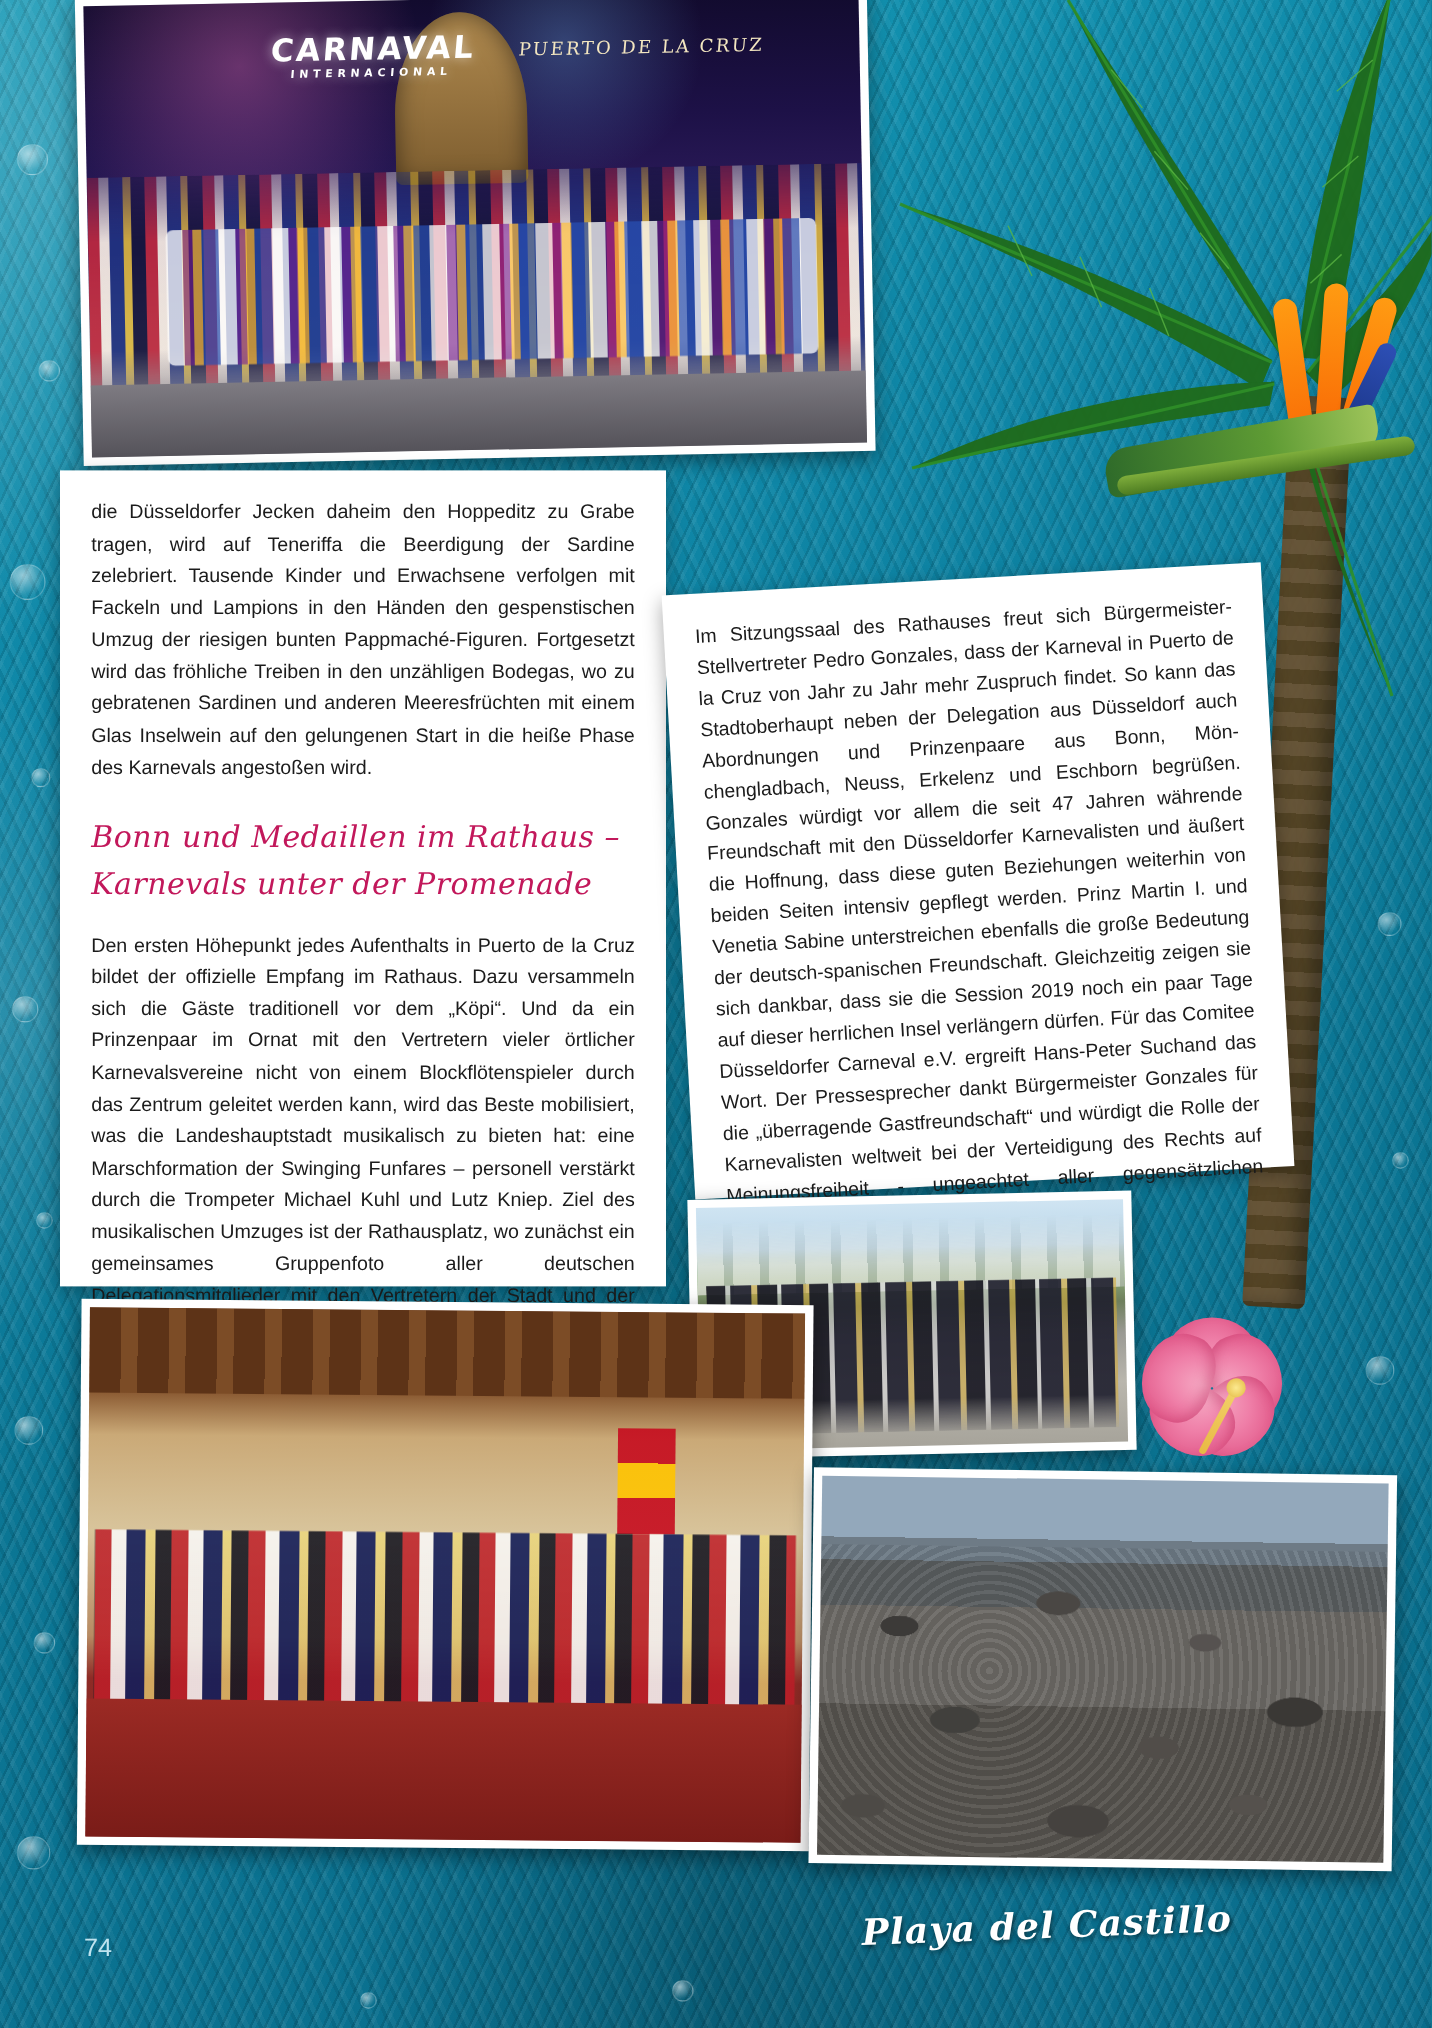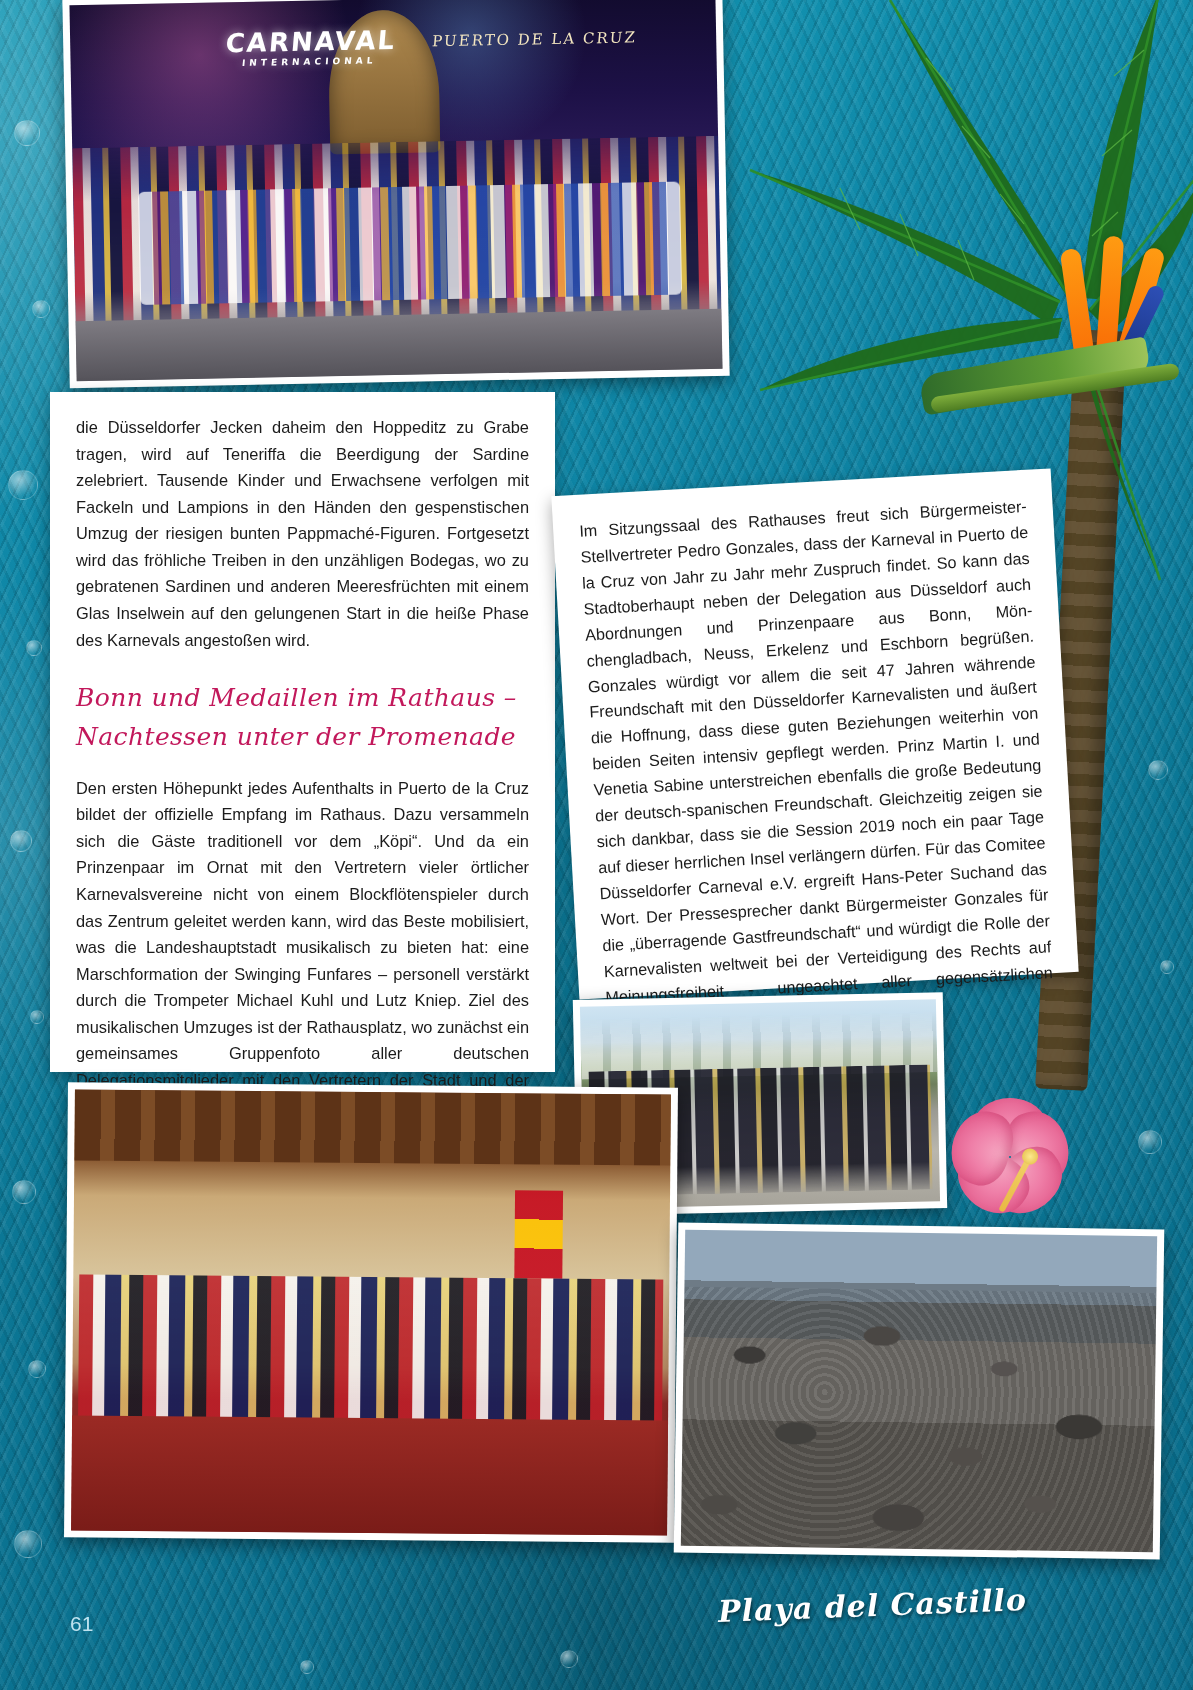--- a/index.html
+++ b/index.html
@@ -375,21 +375,21 @@
     <div class="crowd"></div>
     <div class="crowd2"></div>
     <div class="floor"></div>
   </div>
 </div>
 
 <div class="panel" id="panel-left">
   <p class="body-text para">die Düsseldorfer Jecken daheim den Hoppeditz zu Gra­be tragen, wird auf Teneriffa die Beerdigung der Sardine zelebriert. Tausende Kinder und Erwachsene verfolgen mit Fackeln und Lampions in den Händen den gespens­tischen Umzug der riesigen bunten Pappmaché-Figuren. Fortgesetzt wird das fröhliche Treiben in den unzähligen Bodegas, wo zu gebratenen Sardinen und anderen Mee­resfrüchten mit einem Glas Inselwein auf den gelungenen Start in die heiße Phase des Karnevals angestoßen wird.</p>
   <div class="headline">
     <div>Bonn und Medaillen im Rathaus –</div>
-    <div>Nachtessen unter der Promenade</div>
+    <div>Karnevals unter der Promenade</div>
   </div>
   <p class="body-text para">Den ersten Höhepunkt jedes Aufenthalts in Puerto de la Cruz bildet der offizielle Empfang im Rathaus. Dazu ver­sammeln sich die Gäste traditionell vor dem „Köpi“. Und da ein Prinzenpaar im Ornat mit den Vertretern vieler ört­licher Karnevalsvereine nicht von einem Blockflötenspie­ler durch das Zentrum geleitet werden kann, wird das Beste mobilisiert, was die Landeshauptstadt musikalisch zu bieten hat: eine Marschformation der Swinging Fun­fares – personell verstärkt durch die Trompeter Michael Kuhl und Lutz Kniep. Ziel des musikalischen Umzuges ist der Rathausplatz, wo zunächst ein gemeinsames Grup­penfoto aller deutschen Delegationsmitglieder mit den Vertretern der Stadt und der Karnevalskönigin mit ihren Hofdamen auf dem Programm steht.</p>
 </div>
 
 <div class="panel" id="panel-right">
   <p class="body-text para">Im Sitzungssaal des Rathauses freut sich Bürgermeister-Stellvertreter Pedro Gonzales, dass der Karneval in Puerto de la Cruz von Jahr zu Jahr mehr Zuspruch findet. So kann das Stadtoberhaupt neben der Delegation aus Düsseldorf auch Abordnungen und Prinzenpaare aus Bonn, Mön­chengladbach, Neuss, Erkelenz und Eschborn begrüßen. Gonzales würdigt vor allem die seit 47 Jahren währende Freundschaft mit den Düsseldorfer Karnevalisten und äußert die Hoffnung, dass diese guten Beziehungen wei­terhin von beiden Seiten intensiv gepflegt werden. Prinz Martin I. und Venetia Sabine unterstreichen ebenfalls die große Bedeutung der deutsch-spanischen Freund­schaft. Gleichzeitig zeigen sie sich dankbar, dass sie die Session 2019 noch ein paar Tage auf dieser herrlichen Insel verlängern dürfen. Für das Comitee Düsseldorfer Carneval e.V. ergreift Hans-Peter Suchand das Wort. Der Pressesprecher dankt Bürgermeister Gonzales für die „überragende Gastfreundschaft“ und würdigt die Rolle der Karnevalisten weltweit bei der Verteidigung des Rechts auf Meinungsfreiheit - ungeachtet aller gegensätzlichen politischen Bestrebungen.</p>
 </div>
 
 <div class="photo" id="photo-band">
   <div class="inner">
@@ -416,13 +416,13 @@
 <div class="hibiscus">
   <div class="petal p1"></div>
   <div class="petal p2"></div>
   <div class="petal p3"></div>
   <div class="petal p4"></div>
   <div class="petal p5"></div>
   <div class="stamen"></div>
 </div>
 
 <div id="beach-caption">Playa del Castillo</div>
-<div id="page-number">61</div>
+<div id="page-number">74</div>
 
 </body></html>

